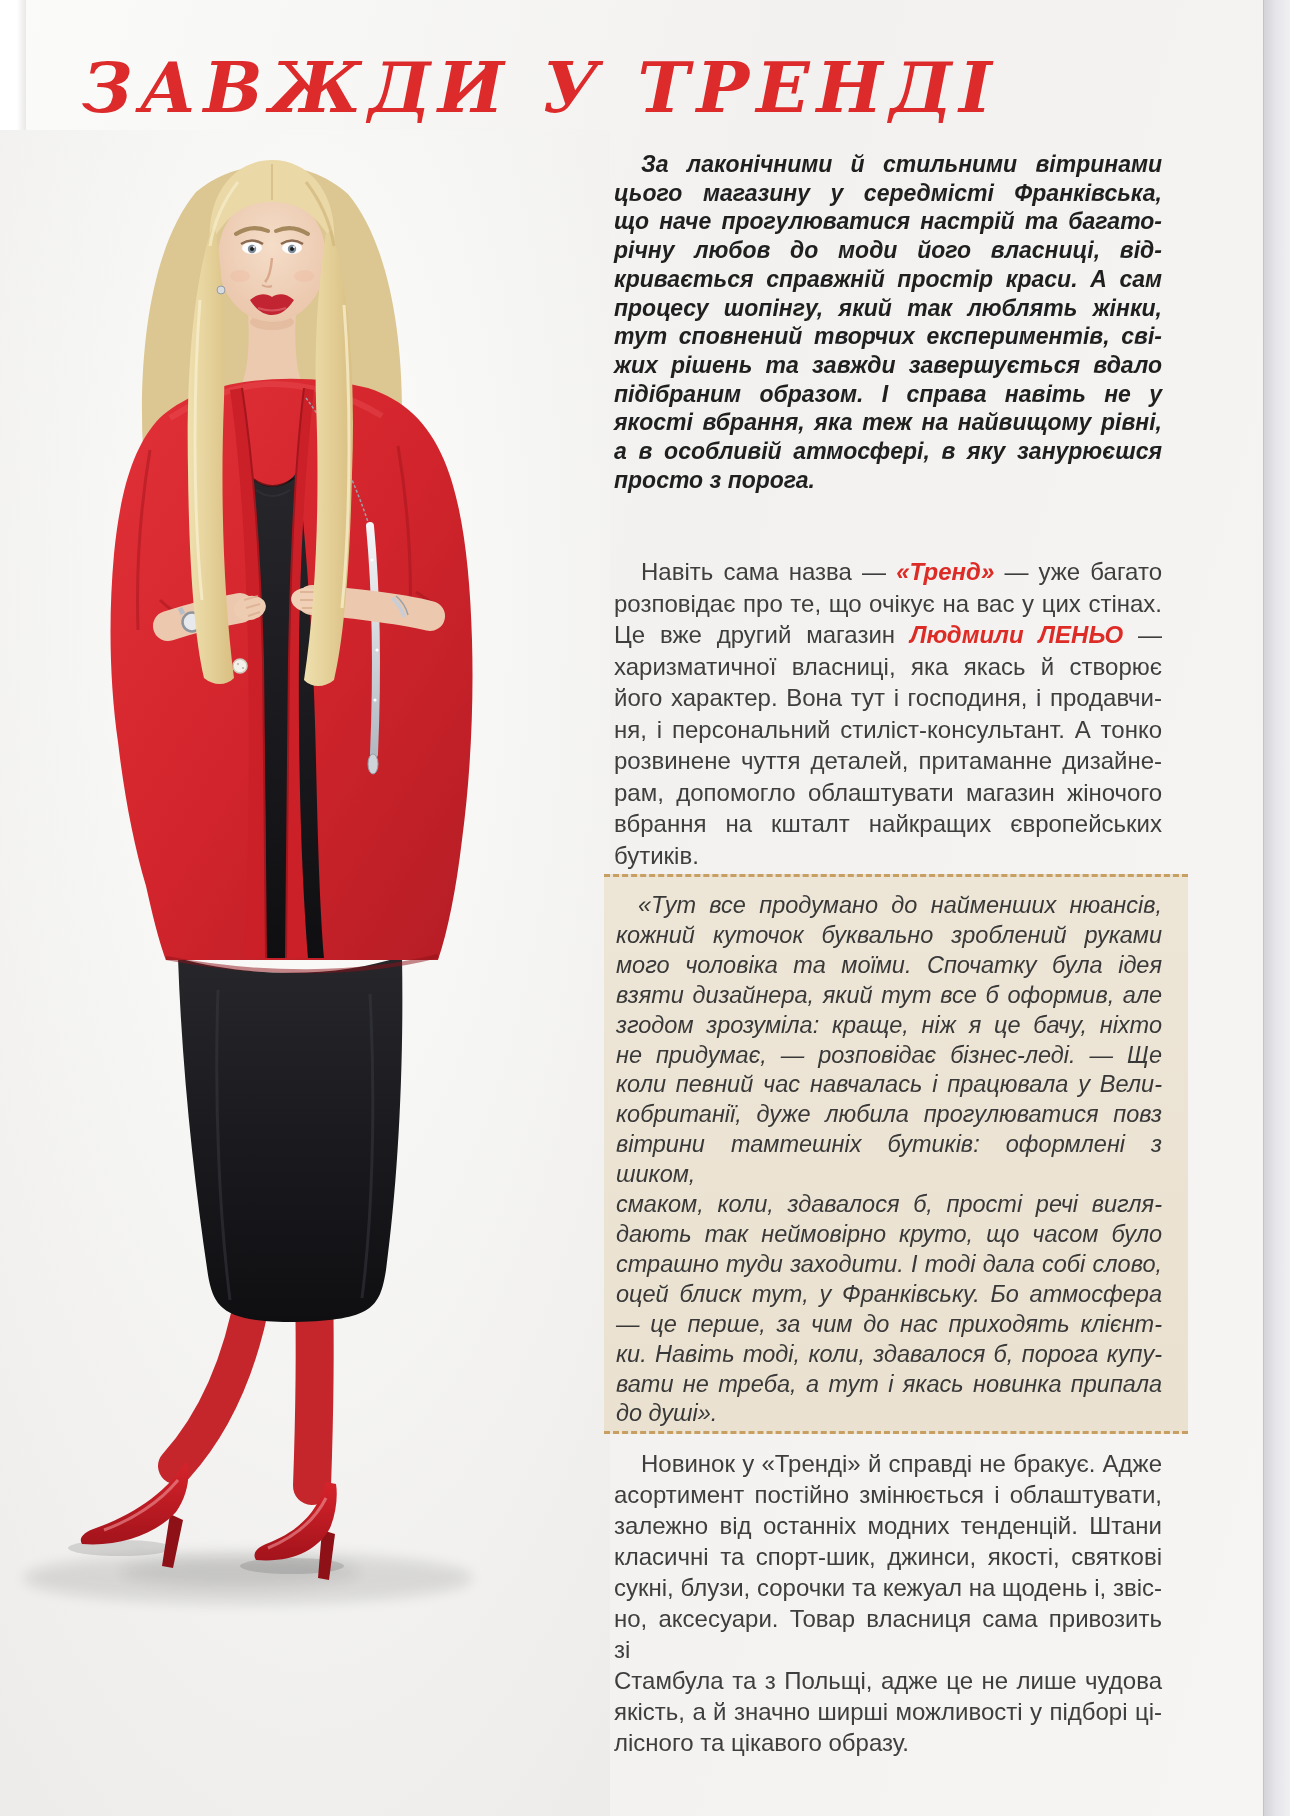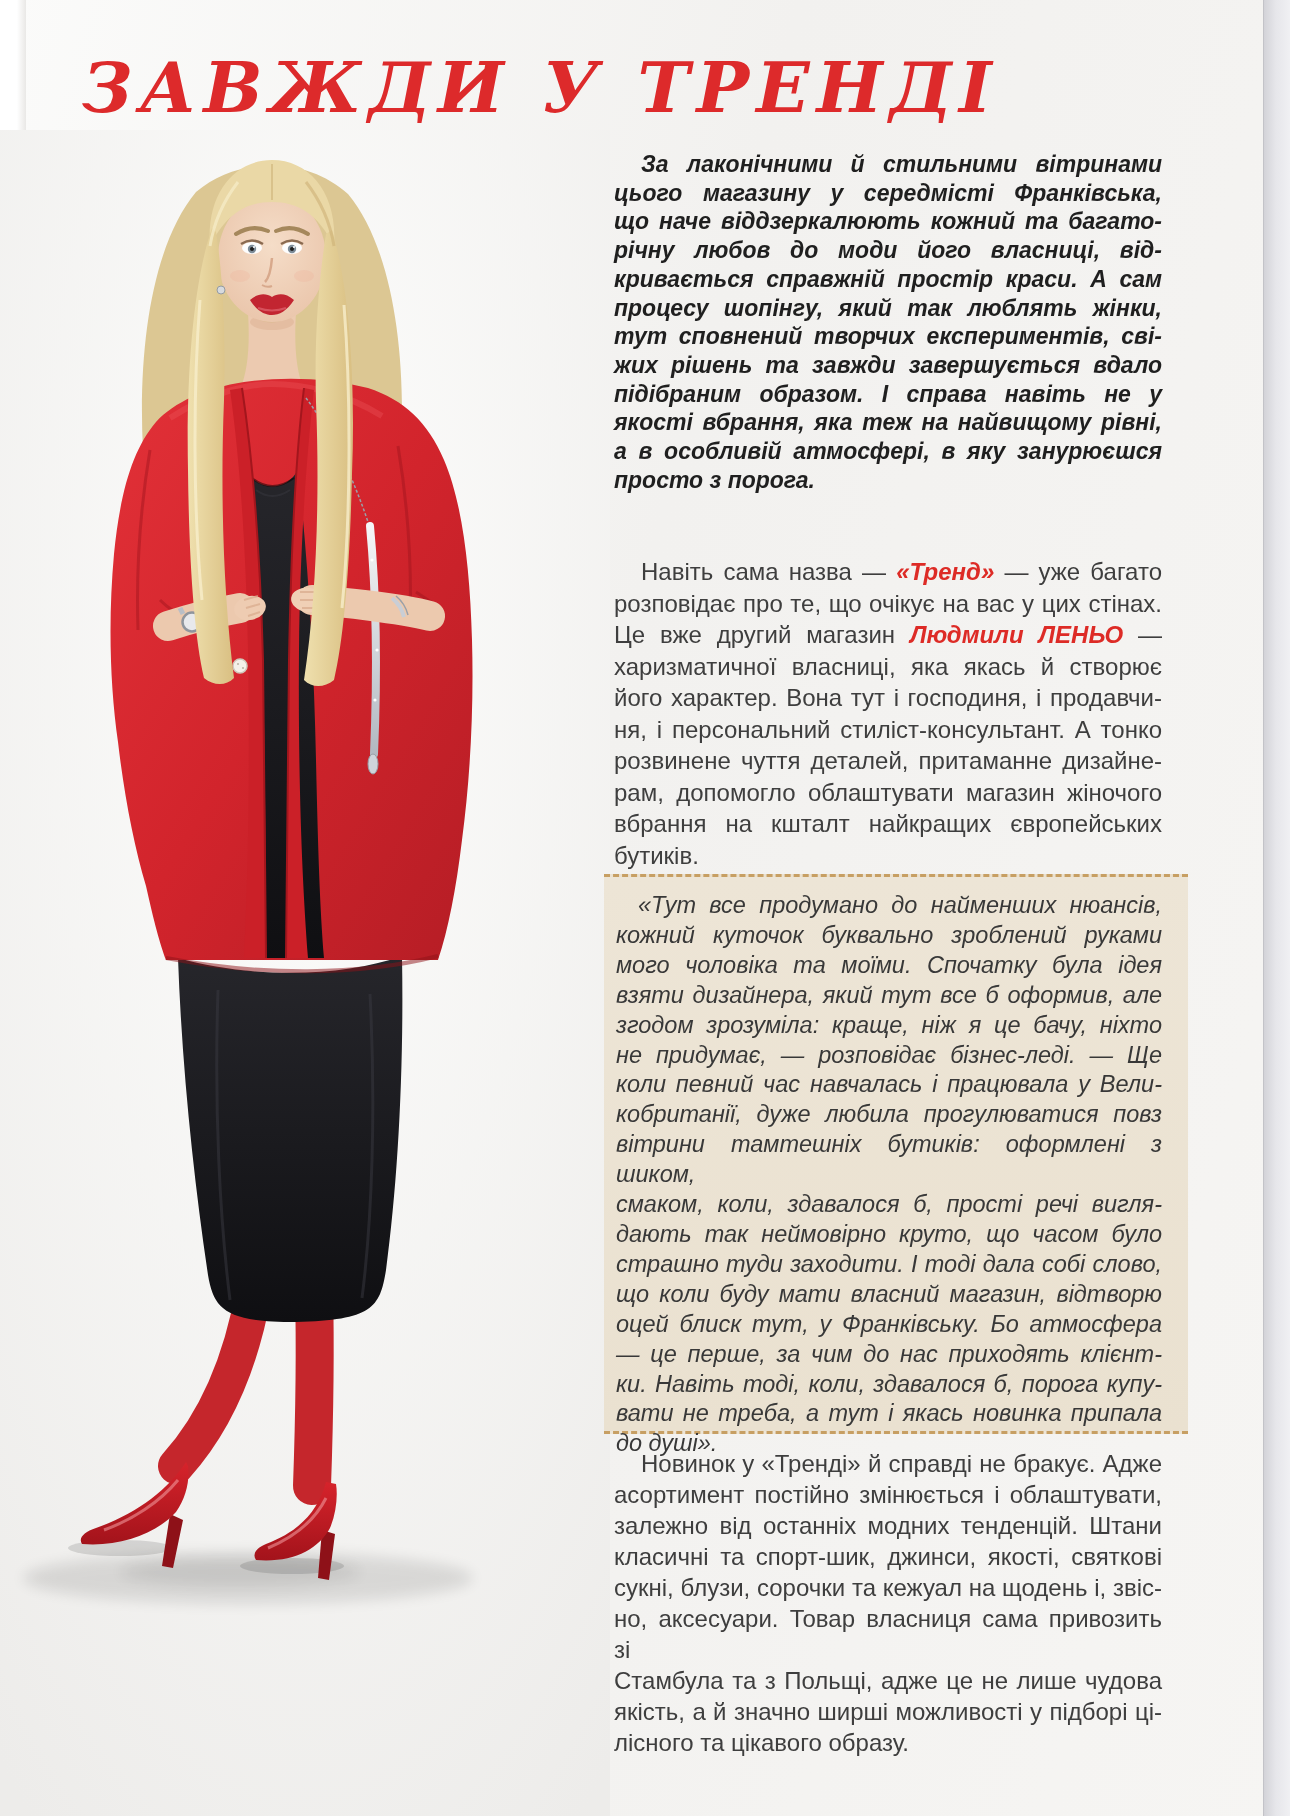--- a/index.html
+++ b/index.html
@@ -219,21 +219,21 @@
     </g>
 
     <g>
       <circle cx="221" cy="160" r="4" fill="#d7dade" stroke="#959ba3" stroke-width="1"></circle>
     </g>
   </svg>
 
   <div class="para p1">
       <div class="line">За лаконічними й стильними вітринами</div>
       <div class="line">цього магазину у середмісті Франківська,</div>
-      <div class="line">що наче віддзеркалюють кожний та багато-</div>
+      <div class="line">що наче прогулюватися настрій та багато-</div>
       <div class="line">річну любов до моди його власниці, від-</div>
       <div class="line">кривається справжній простір краси. А сам</div>
       <div class="line">процесу шопінгу, який так люблять жінки,</div>
       <div class="line">тут сповнений творчих експериментів, сві-</div>
       <div class="line">жих рішень та завжди завершується вдало</div>
       <div class="line">підібраним образом. І справа навіть не у</div>
       <div class="line">якості вбрання, яка теж на найвищому рівні,</div>
       <div class="line">а в особливій атмосфері, в яку занурюєшся</div>
       <div class="line">просто з порога.</div>
     </div>
@@ -258,21 +258,20 @@
         <div class="line">мого чоловіка та моїми. Спочатку була ідея</div>
         <div class="line">взяти дизайнера, який тут все б оформив, але</div>
         <div class="line">згодом зрозуміла: краще, ніж я це бачу, ніхто</div>
         <div class="line">не придумає, — розповідає бізнес-леді. — Ще</div>
         <div class="line">коли певний час навчалась і працювала у Вели-</div>
         <div class="line">кобританії, дуже любила прогулюватися повз</div>
         <div class="line">вітрини тамтешніх бутиків: оформлені з шиком,</div>
         <div class="line">смаком, коли, здавалося б, прості речі вигля-</div>
         <div class="line">дають так неймовірно круто, що часом було</div>
         <div class="line">страшно туди заходити. І тоді дала собі слово,</div>
-        <div class="line">що коли буду мати власний магазин, відтворю</div>
         <div class="line">оцей блиск тут, у Франківську. Бо атмосфера</div>
         <div class="line">— це перше, за чим до нас приходять клієнт-</div>
         <div class="line">ки. Навіть тоді, коли, здавалося б, порога купу-</div>
         <div class="line">вати не треба, а тут і якась новинка припала</div>
         <div class="line">до душі».</div>
       </div>
   </div>
 
   <div class="para p4">
       <div class="line">Новинок у «Тренді» й справді не бракує. Адже</div>

